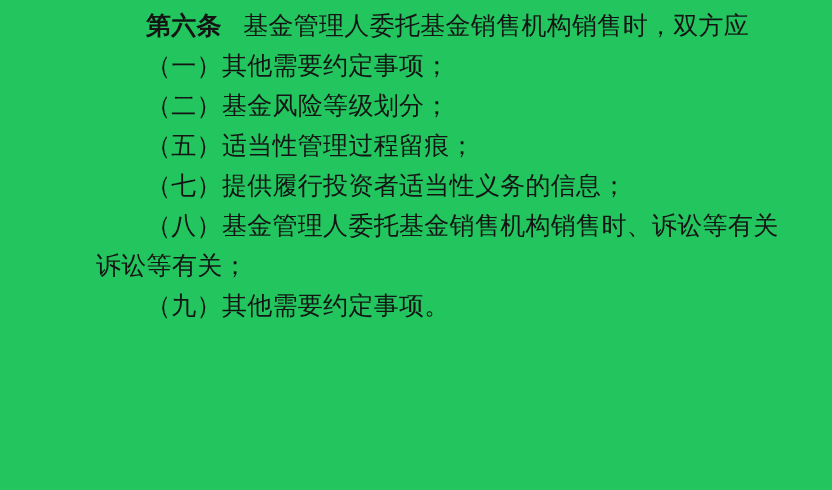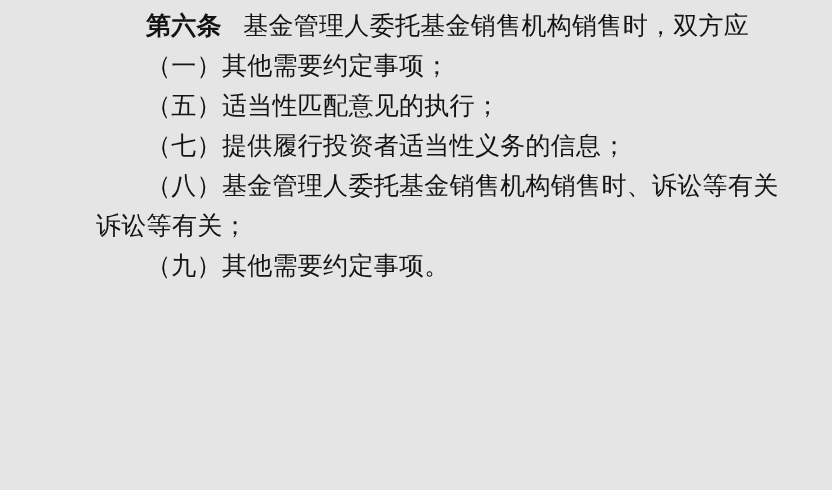--- a/index.html
+++ b/index.html
@@ -10,21 +10,21 @@
   body {
     width: 832px;
     height: 490px;
     overflow: hidden;
   }
   .page {
     box-sizing: border-box;
     width: 832px;
     height: 490px;
     padding: 6px 88px 0 96px;
-    background: #e5e5e5;
+    background: #22c55e;
     color: #141414;
     font-family: "Liberation Serif", "DejaVu Serif", serif;
     font-size: 25px;
     line-height: 40px;
   }
   .line {
     height: 40px;
     white-space: nowrap;
     letter-spacing: 0.3px;
   }
@@ -39,24 +39,25 @@
 </head>
 <body>
 
 <div class="page">
 
   <div class="line indent"><span class="article-number">第六条</span><span>基金管理人委托基金销售机构销售时，双方应</span></div>
 
 
   <div class="line indent">（一）其他需要约定事项；</div>
 
+  <div class="line indent">（二）基金风险等级划分；</div>
 
 
 
-  <div class="line indent">（五）适当性匹配意见的执行；</div>
+  <div class="line indent">（五）适当性管理过程留痕；</div>
 
 
   <div class="line indent">（七）提供履行投资者适当性义务的信息；</div>
 
   <div class="line indent">（八）基金管理人委托基金销售机构销售时、诉讼等有关</div>
 
   <div class="line">诉讼等有关；</div>
 
   <div class="line indent">（九）其他需要约定事项。</div>
 

